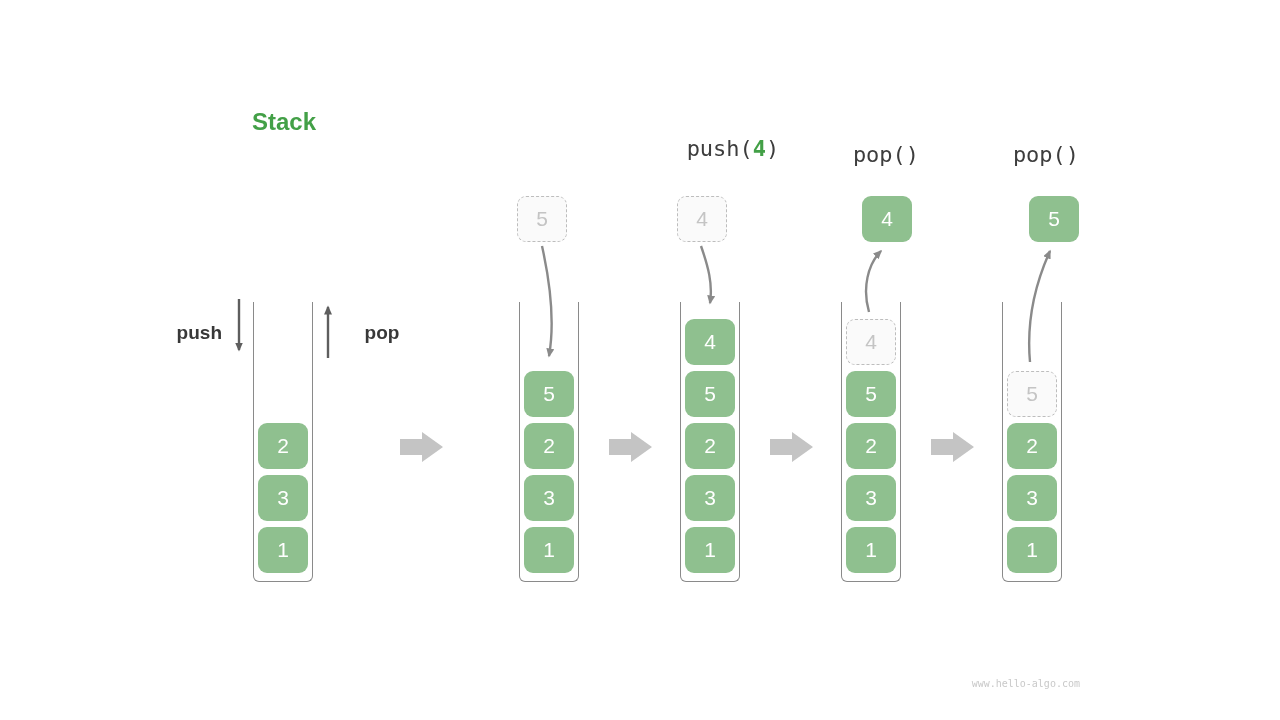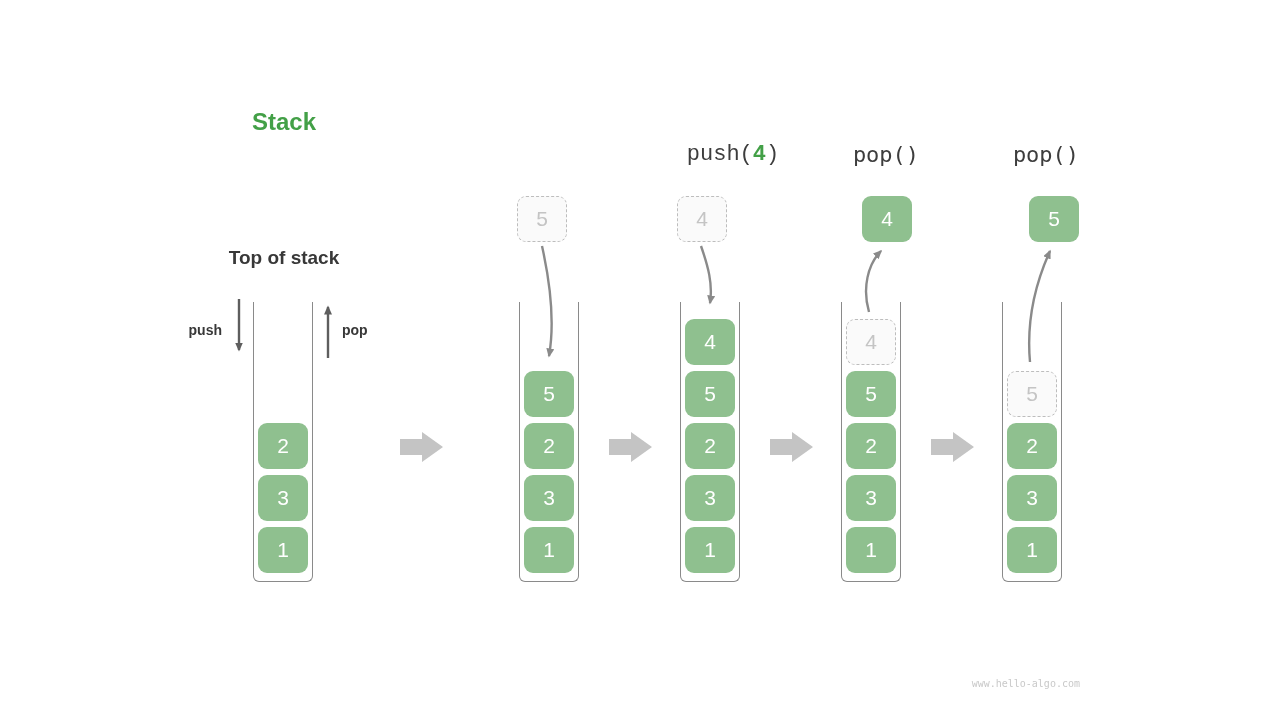--- a/index.html
+++ b/index.html
@@ -3,21 +3,21 @@
 <meta charset="utf-8">
 <style>
   html,body{margin:0;padding:0;background:#ffffff;}
   #canvas{
     position:relative;width:1124px;height:720px;background:#ffffff;
     font-family:"Liberation Sans",sans-serif;overflow:hidden;border-radius:11px;
   }
   .abs{position:absolute;}
   
   .title{font-size:24px;font-weight:bold;color:#43A047;text-align:center;}
-  .side-label{font-size:14px;font-weight:bold;color:#383838;}
+  .side-label{font-size:19px;font-weight:bold;color:#383838;}
   .center-label{font-size:19px;font-weight:bold;color:#383838;text-align:center;}
   
   .op-header{
     font-family:"DejaVu Sans Mono","Liberation Mono",monospace;
     font-size:22px;color:#3D3D3D;text-align:center;white-space:pre;
   }
   .op-header .arg{color:#43A047;font-weight:bold;}
   
   .stack-container{
     border-left:1.5px solid #8A8A8A;border-right:1.5px solid #8A8A8A;border-bottom:1.5px solid #8A8A8A;
@@ -44,25 +44,24 @@
   }
   svg.overlay{position:absolute;left:0;top:0;pointer-events:none;}
 </style>
 </head>
 <body>
 
 <div id="canvas">
 
   <div class="abs title" style="left:214px;top:108px;width:140px;">Stack</div>
 
-  <div class="abs center-label" style="left:184px;top:247px;width:200px;">Top of stack</div>
   <div class="abs side-label" style="left:140px;top:322px;width:82px;text-align:right;">push</div>
-  <div class="abs side-label" style="left:342px;top:322px;width:80px;text-align:left;">pop</div>
+  <div class="abs side-label" style="left:342px;top:322px;width:80px;text-align:center;">pop</div>
 
-  <div class="abs op-header" style="left:643px;top:142px;width:180px;font-family:Liberation Mono, monospace;"><span>push(</span><span class="arg">4</span><span>)</span></div>
+  <div class="abs op-header" style="left:643px;top:136px;width:180px;"><span>push(</span><span class="arg">4</span><span>)</span></div>
   <div class="abs op-header" style="left:796px;top:142px;width:180px;"><span>pop()</span><span class="arg"></span><span></span></div>
   <div class="abs op-header" style="left:956px;top:142px;width:180px;"><span>pop()</span><span class="arg"></span><span></span></div>
 
   <div class="abs block ghost op-box" style="left:517px;top:196px;">5</div>
   <div class="abs block ghost op-box" style="left:677px;top:196px;">4</div>
   <div class="abs block solid op-box" style="left:862px;top:196px;">4</div>
   <div class="abs block solid op-box" style="left:1029px;top:196px;">5</div>
 
   <div class="abs stack-container" style="left:253px;top:302px;">
     <div class="block solid">2</div>

